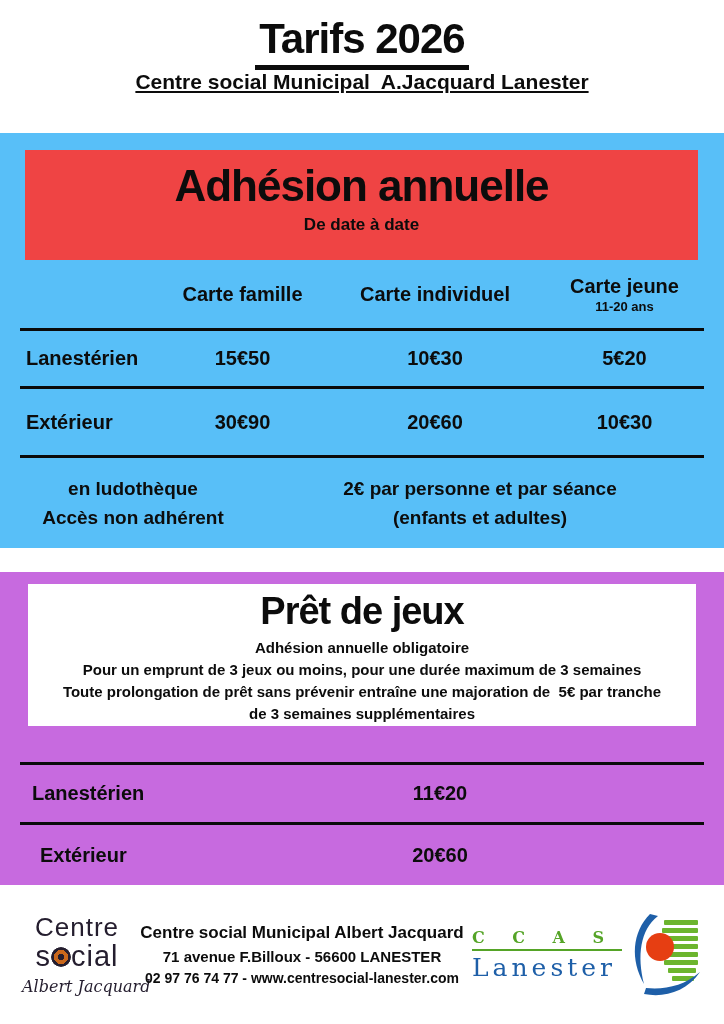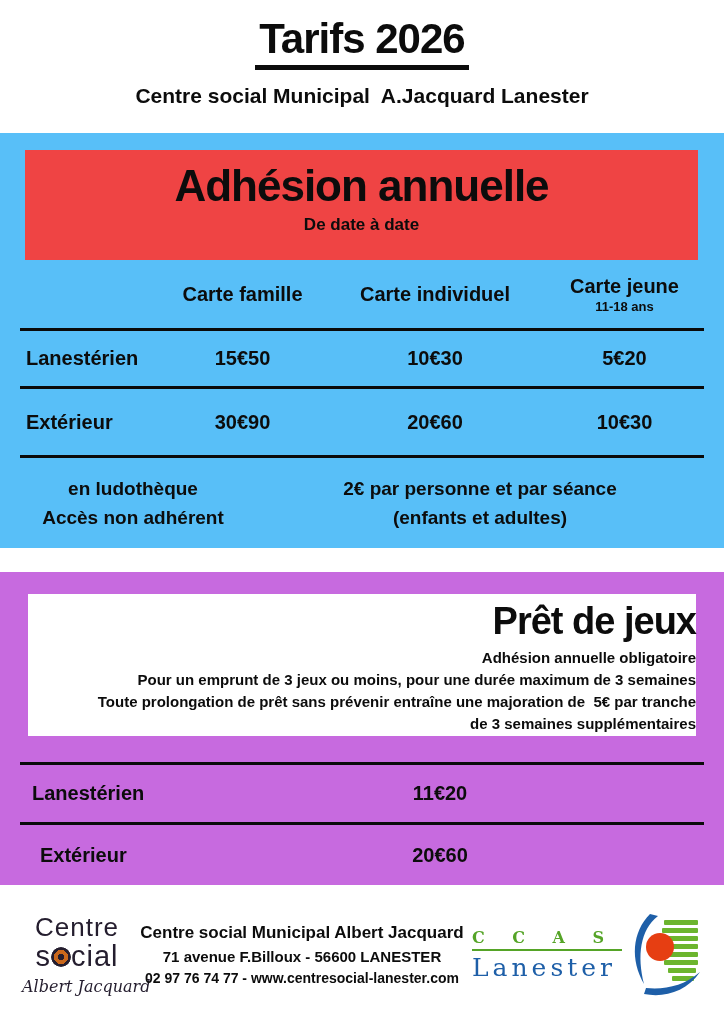--- a/index.html
+++ b/index.html
@@ -19,24 +19,24 @@
   .main-title {
     display: inline-block;
     font-size: 42px;
     font-weight: bold;
     letter-spacing: -1px;
     border-bottom: 5px solid #0c0c0c;
     padding: 0 4px 3px 4px;
     line-height: 1.1;
   }
   .subtitle {
-    margin-top: 14px;
     font-size: 21px;
     font-weight: bold;
     white-space: pre-wrap;
+    text-decoration: underline;
   }
 
   
   .section-blue {
     position: absolute;
     top: 133px; left: 0;
     width: 724px; height: 415px;
     background: #58BFF8;
   }
   .adh-card {
@@ -83,24 +83,24 @@
 
   
   .section-purple {
     position: absolute;
     top: 572px; left: 0;
     width: 724px; height: 313px;
     background: #C76ADF;
   }
   .pret-card {
     position: absolute;
-    top: 22px; left: 28px;
+    top: 12px; left: 28px;
     width: 668px; height: 142px;
     background: #ffffff;
-    text-align: right;
+    text-align: center;
   }
   .pret-title {
     font-size: 38px;
     font-weight: bold;
     letter-spacing: -1px;
     margin-top: 7px;
     line-height: 1.1;
   }
   .pret-note {
     font-size: 15px;
@@ -195,21 +195,21 @@
       <div class="adh-subtitle">De date à date</div>
     </div>
 
     <div class="adh-table">
       <div class="grid4 adh-head">
         <div class="cell"></div>
         <div class="cell">Carte famille</div>
         <div class="cell">Carte individuel</div>
         <div class="cell">
           <div>Carte jeune</div>
-          <div class="col-note">11-18 ans</div>
+          <div class="col-note">11-20 ans</div>
         </div>
       </div>
 
       <div class="rule"></div>
 
       <div class="grid4 adh-row1">
         <div class="row-label">Lanestérien</div>
         <div class="val">15€50</div>
         <div class="val">10€30</div>
         <div class="val">5€20</div>

